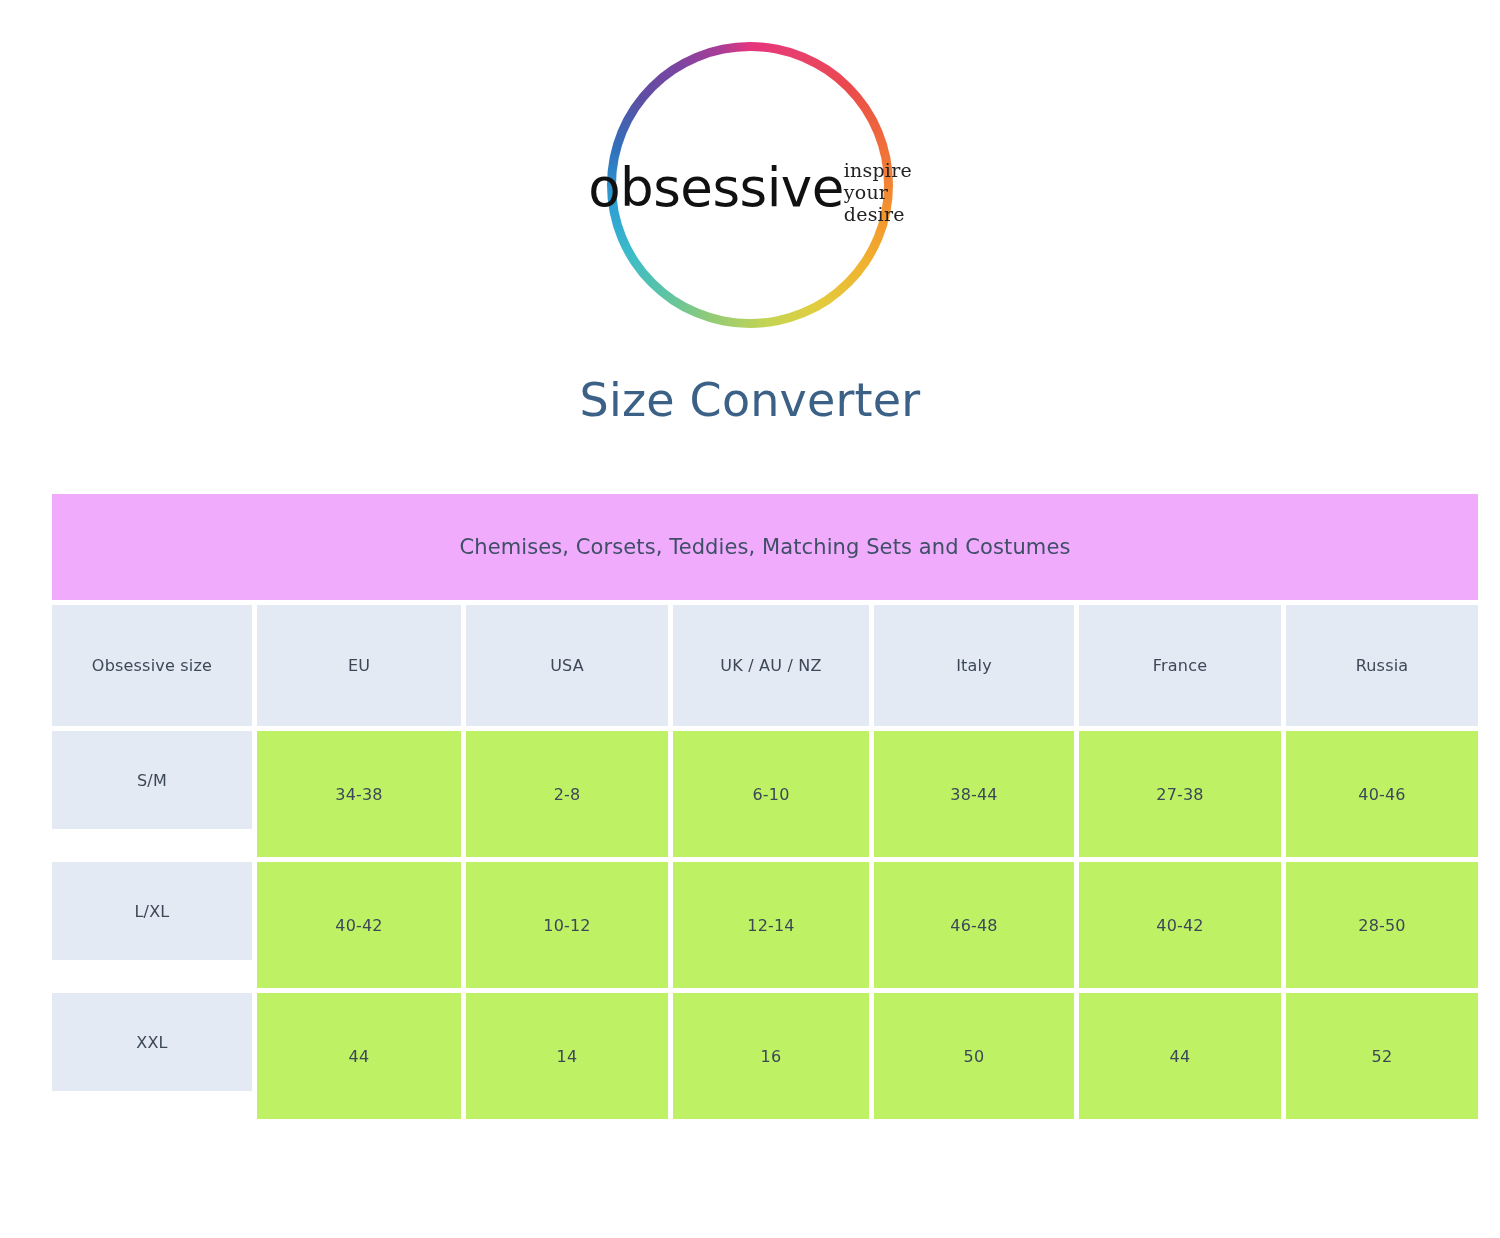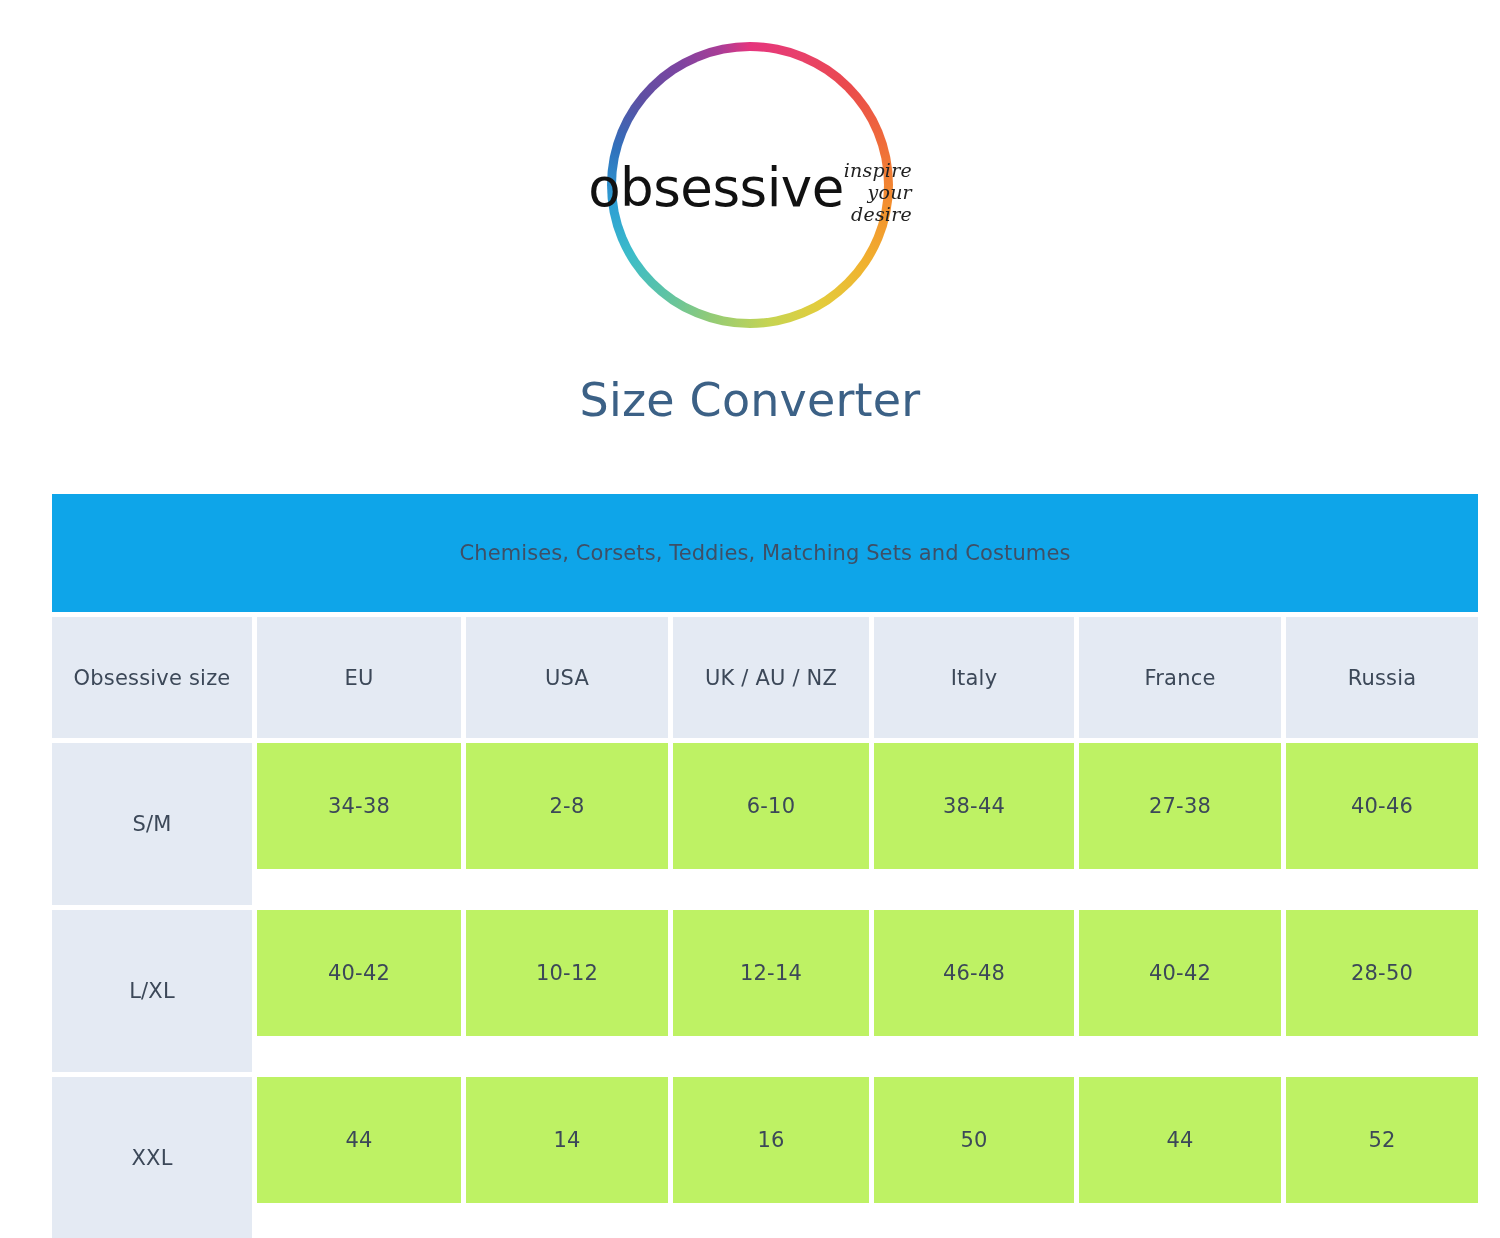--- a/index.html
+++ b/index.html
@@ -77,26 +77,24 @@
   .logo-wordmark {
     font-family: "DejaVu Sans", "Liberation Sans", sans-serif;
     font-size: 53px;
     font-weight: 400;
     letter-spacing: -0.5px;
     color: #111111;
     line-height: 1.02;
   }
   .logo-tagline {
     font-family: "DejaVu Serif", "Liberation Serif", serif;
-    font-style: italic;
     font-size: 19px;
     color: #222222;
     margin-top: 7px;
     letter-spacing: 0.2px;
-    text-align: right;
   }
 
   
   .page-title {
     text-align: center;
     font-size: 46px;
     font-weight: 400;
     color: #3c6186;
     margin-top: 45px;
     letter-spacing: 0.2px;
@@ -108,44 +106,44 @@
     margin-top: 67px;
     width: 1396px;
   }
   .grid {
     display: grid;
     grid-template-columns: 200px 204px 202px 196px 200px 202px 192px;
     gap: 5px;
   }
   .subtitle-band {
     grid-column: 1 / -1;
-    background: #0ea5e9;
-    height: 118px;
+    background: #f0abfc;
+    height: 106px;
     display: flex;
     align-items: center;
     justify-content: center;
     font-size: 21px;
     color: #3e4f66;
     letter-spacing: 0.1px;
   }
   .cell {
     display: flex;
     align-items: center;
     justify-content: center;
-    font-size: 21px;
+    font-size: 16px;
     color: #3c4858;
     letter-spacing: 0.2px;
   }
   .head-cell {
     background: #e4eaf3;
     height: 121px;
   }
   .rowhead-cell {
     background: #e4eaf3;
-    height: 162px;
+    height: 98px;
   }
   .data-cell {
     background: #bef264;
     height: 126px;
   }
   .grid-row { display: contents; }
 </style>
 </head>
 <body>
 

